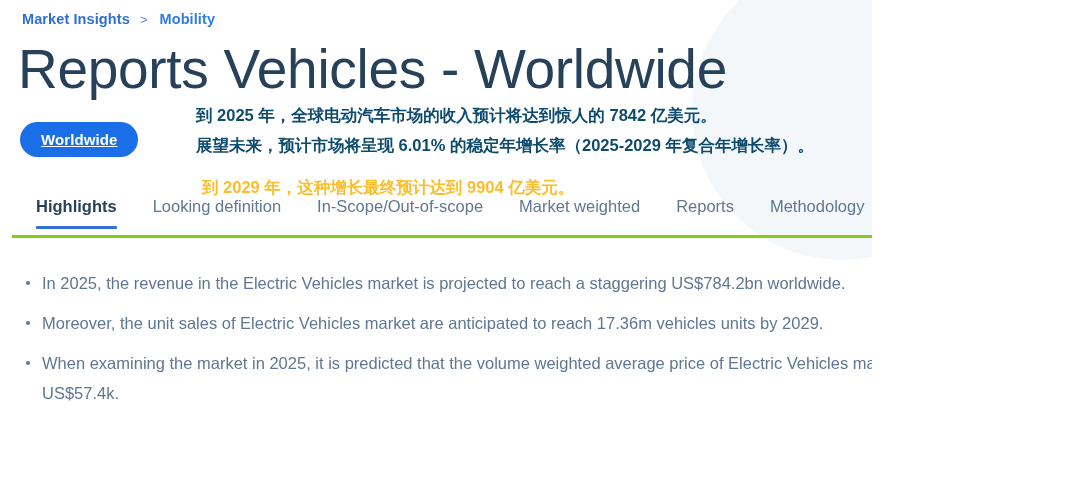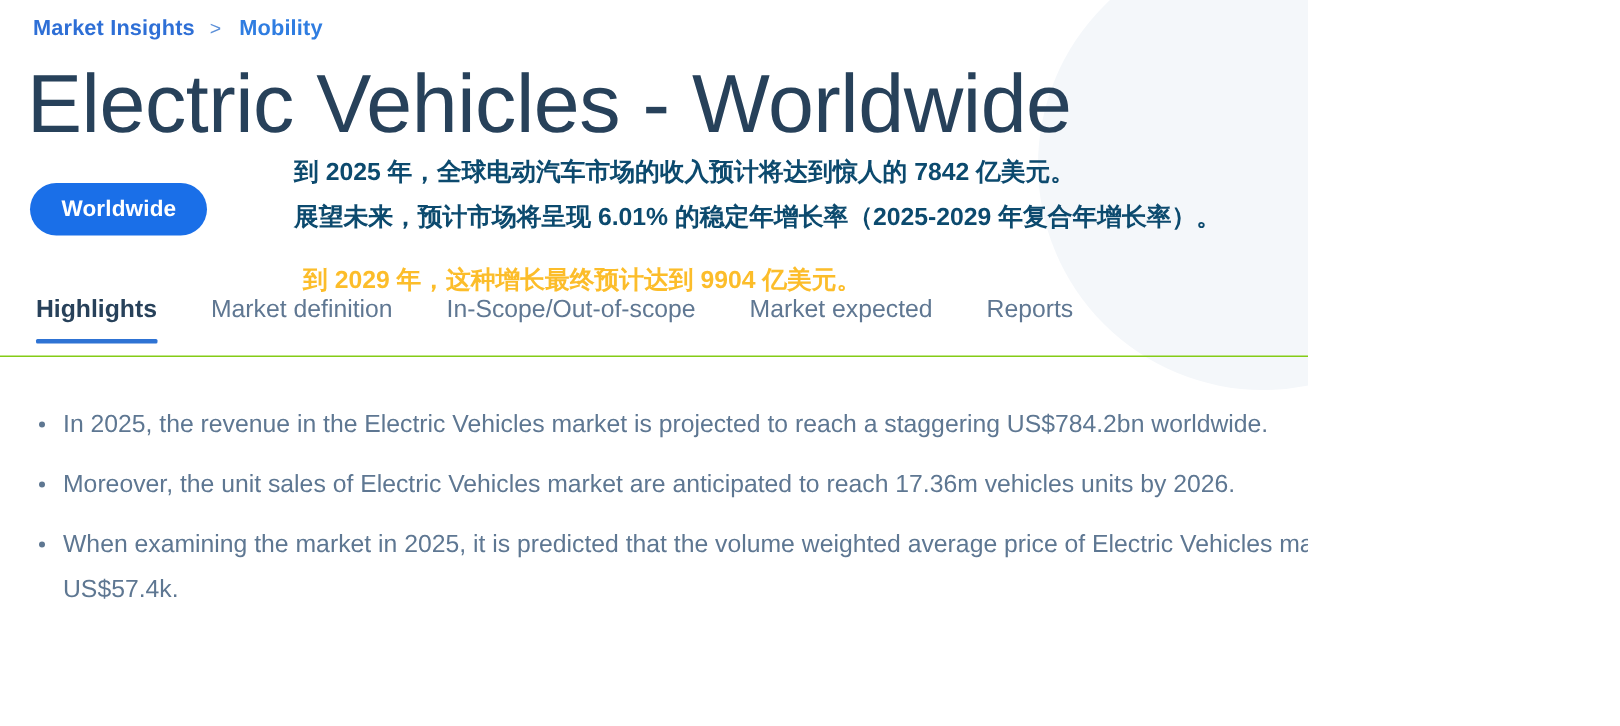--- a/index.html
+++ b/index.html
@@ -91,20 +91,21 @@
     display: inline-flex;
     align-items: center;
     justify-content: center;
     background: #1a6fe8;
     color: #ffffff;
     font-size: 15px;
     font-weight: 700;
     border-radius: 18px;
     letter-spacing: 0.1px;
     white-space: nowrap;
+    text-decoration: underline;
   }
 
   
   .cn-overlay {
     position: absolute;
     left: 196px;
     top: 100px;
     color: #0c4a6e;
     font-size: 16.5px;
     line-height: 30px;
@@ -120,29 +121,29 @@
     font-size: 16.5px;
     line-height: 26px;
     font-weight: 700;
     white-space: nowrap;
     z-index: 5;
   }
 
   
   .tabs {
     position: absolute;
-    left: 0;
+    left: 12px;
     top: 196px;
     width: 1030px;
     height: 42px;
     display: flex;
     align-items: flex-start;
     padding-left: 24px;
     gap: 0;
-    border-bottom: 1px solid #84cc16;
+    border-bottom: 3px solid #84cc16;
   }
   .tab {
     font-size: 16.5px;
     line-height: 20px;
     color: #5f7792;
     padding: 0 0 12px 0;
     margin-right: 36px;
     white-space: nowrap;
     position: relative;
     cursor: pointer;
@@ -199,38 +200,39 @@
   <div class="decor-blob"></div>
 
   <div class="content">
 
     <nav class="breadcrumb">
       <span class="crumb-root">Market Insights</span>
       <span class="crumb-sep">&gt;</span>
       <span class="crumb-leaf">Mobility</span>
     </nav>
 
-    <h1 class="page-title">Electric Vehicles - Worldwide</h1>
+    <h1 class="page-title">Reports Vehicles - Worldwide</h1>
 
     <div class="badge">Worldwide</div>
 
     <div class="cn-overlay">
       <div>到 2025 年，全球电动汽车市场的收入预计将达到惊人的 7842 亿美元。</div>
       <div>展望未来，预计市场将呈现 6.01% 的稳定年增长率（2025-2029 年复合年增长率）。</div>
     </div>
     <div class="cn-line-3">到 2029 年，这种增长最终预计达到 9904 亿美元。</div>
 
     <div class="tabs">
       <div class="tab active">Highlights</div>
-      <div class="tab">Market definition</div>
+      <div class="tab">Looking definition</div>
       <div class="tab">In-Scope/Out-of-scope</div>
-      <div class="tab">Market expected</div>
+      <div class="tab">Market weighted</div>
       <div class="tab">Reports</div>
+      <div class="tab">Methodology</div>
     </div>
 
     <ul class="highlights">
       <li>In 2025, the revenue in the Electric Vehicles market is projected to reach a staggering US$784.2bn worldwide.</li>
-      <li>Moreover, the unit sales of Electric Vehicles market are anticipated to reach 17.36m vehicles units by 2026.</li>
+      <li>Moreover, the unit sales of Electric Vehicles market are anticipated to reach 17.36m vehicles units by 2029.</li>
       <li>When examining the market in 2025, it is predicted that the volume weighted average price of Electric Vehicles market will amount to US$57.4k.</li>
     </ul>
 
   </div>
 </div>
 
 </body></html>

